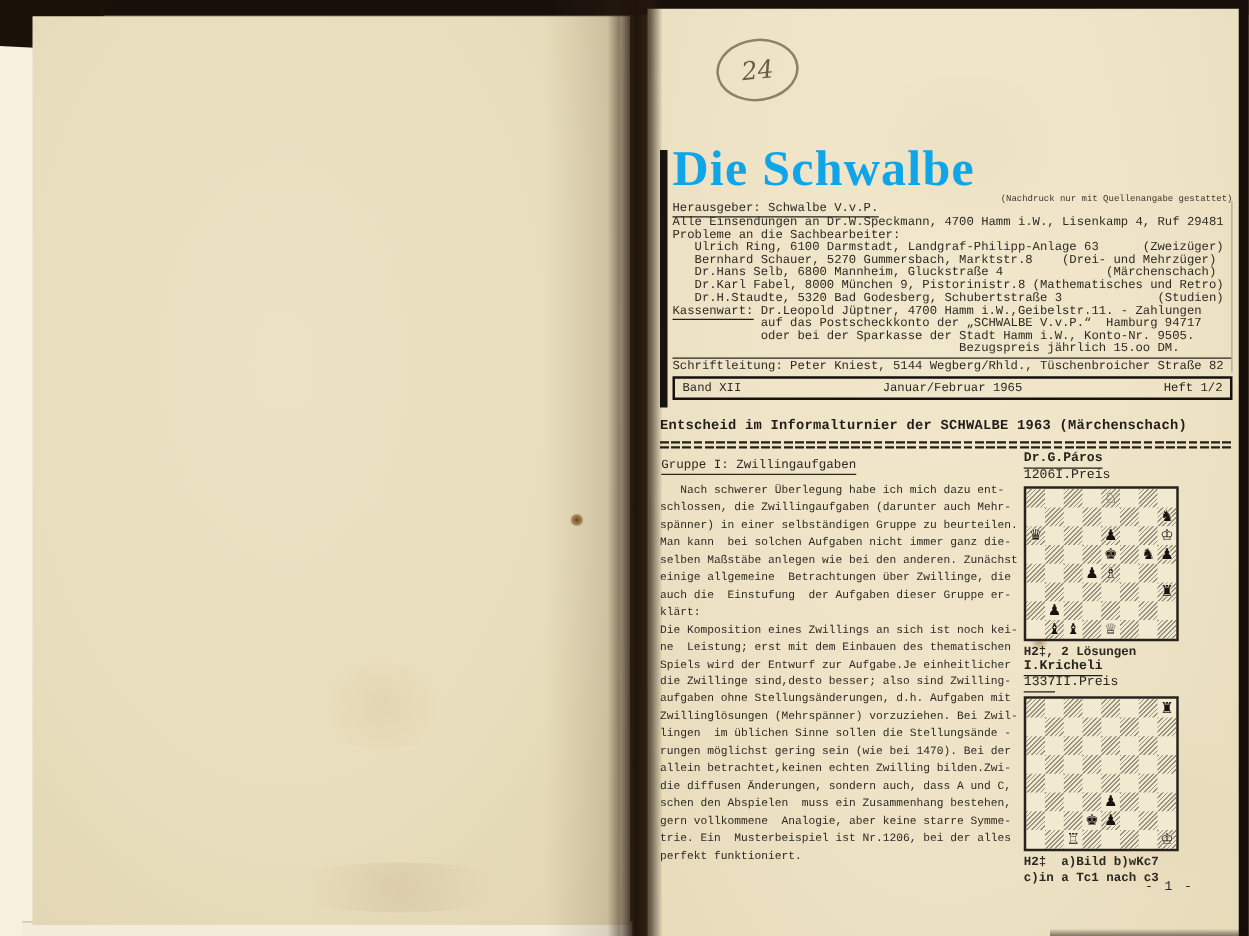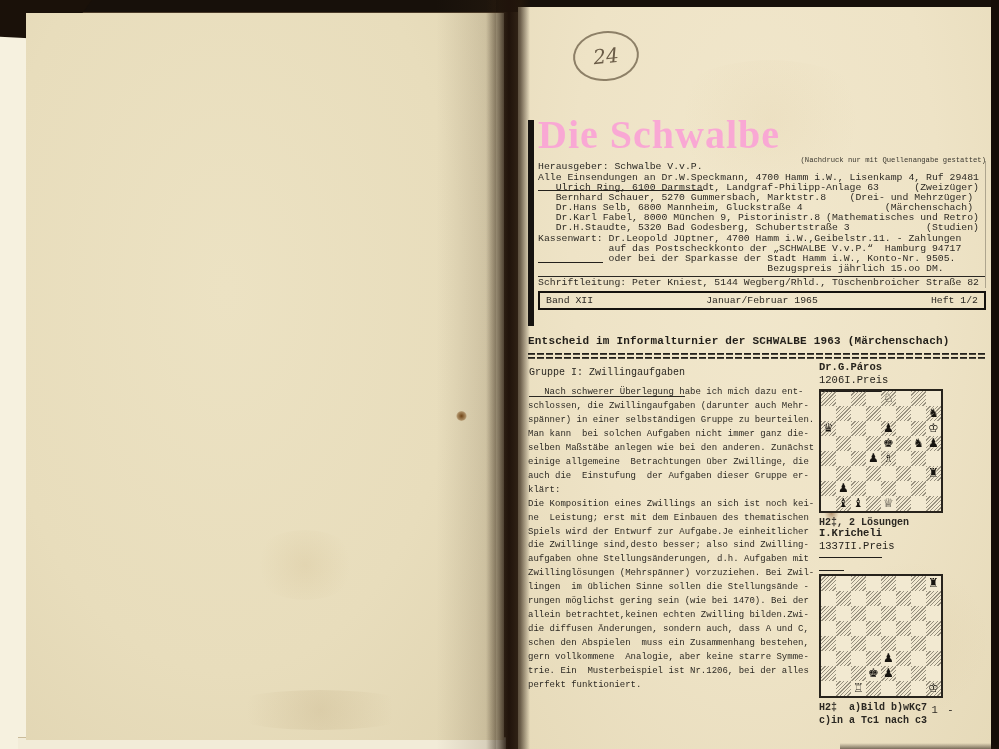--- a/index.html
+++ b/index.html
@@ -42,25 +42,25 @@
 
   
   .hand-mark{left:573px;top:31px;width:62px;height:46px;border:2px solid rgba(100,85,63,.7);
              border-radius:50%;transform:rotate(-6deg);display:flex;align-items:center;justify-content:center;
              font-family:"DejaVu Serif",serif;font-style:italic;font-size:20px;color:rgba(88,73,54,.88);}
 
   
   .m-bar{left:528px;top:120px;width:6px;height:206px;background:#161310;}
   .masthead{left:538px;top:112px;width:448px;color:#2a2823;}
   .m-title{font-family:"Liberation Serif",serif;font-weight:bold;font-size:40px;line-height:46px;
-           letter-spacing:1px;color:#f9a8d4;}
+           letter-spacing:1px;color:#0ea5e9;}
   .m-note{position:absolute;right:0;top:44px;font-size:7.2px;letter-spacing:0;color:#3a372f;white-space:pre;}
   .m-mid{border-right:1px solid rgba(60,55,45,.35);}
   .m-pub{font-size:9.8px;line-height:12px;margin-top:3px;}
-  .ul{border-bottom:1.8px solid #23201b;padding-bottom:18px;}
+  .ul{border-bottom:1.8px solid #23201b;padding-bottom:1px;}
   .tline{white-space:pre;font-size:9.8px;line-height:10.1px;color:#2d2a24;}
   .m-hr{border-top:1.3px solid #2a2722;margin:2px 0 1px 0;}
   .m-band{margin-top:3px;border:2.5px solid #15120e;display:flex;justify-content:space-between;
           align-items:center;padding:2px 6px;font-size:9.8px;white-space:pre;color:#2a2722;}
   .m-band .mid{position:absolute;left:0;right:0;text-align:center;pointer-events:none;}
   .m-band{position:relative;}
 
   
   .art-head{left:528px;top:335px;width:460px;font-weight:bold;font-size:11px;
             letter-spacing:.2px;white-space:pre;color:#211e19;}
@@ -120,20 +120,21 @@
 
   <div class="abs m-bar"></div>
 
   <div class="abs masthead">
     <div class="m-title">Die Schwalbe</div>
     <div class="m-note">(Nachdruck nur mit Quellenangabe gestattet)</div>
     <div class="m-mid">
       <div class="m-pub"><span class="ul">Herausgeber: Schwalbe V.v.P.</span></div>
       <div>
           <div class="tline">Alle Einsendungen an Dr.W.Speckmann, 4700 Hamm i.W., Lisenkamp 4, Ruf 29481</div>
+          <div class="tline">Probleme an die Sachbearbeiter:</div>
           <div class="tline">   Ulrich Ring, 6100 Darmstadt, Landgraf-Philipp-Anlage 63      (Zweizüger)</div>
           <div class="tline">   Bernhard Schauer, 5270 Gummersbach, Marktstr.8    (Drei- und Mehrzüger)</div>
           <div class="tline">   Dr.Hans Selb, 6800 Mannheim, Gluckstraße 4              (Märchenschach)</div>
           <div class="tline">   Dr.Karl Fabel, 8000 München 9, Pistorinistr.8 (Mathematisches und Retro)</div>
           <div class="tline">   Dr.H.Staudte, 5320 Bad Godesberg, Schubertstraße 3             (Studien)</div>
         </div>
       <div class="tline"><span class="ul">Kassenwart:</span><span> Dr.Leopold Jüptner, 4700 Hamm i.W.,Geibelstr.11. - Zahlungen</span></div>
       <div>
           <div class="tline">            auf das Postscheckkonto der „SCHWALBE V.v.P.“  Hamburg 94717</div>
           <div class="tline">            oder bei der Sparkasse der Stadt Hamm i.W., Konto-Nr. 9505.</div>

